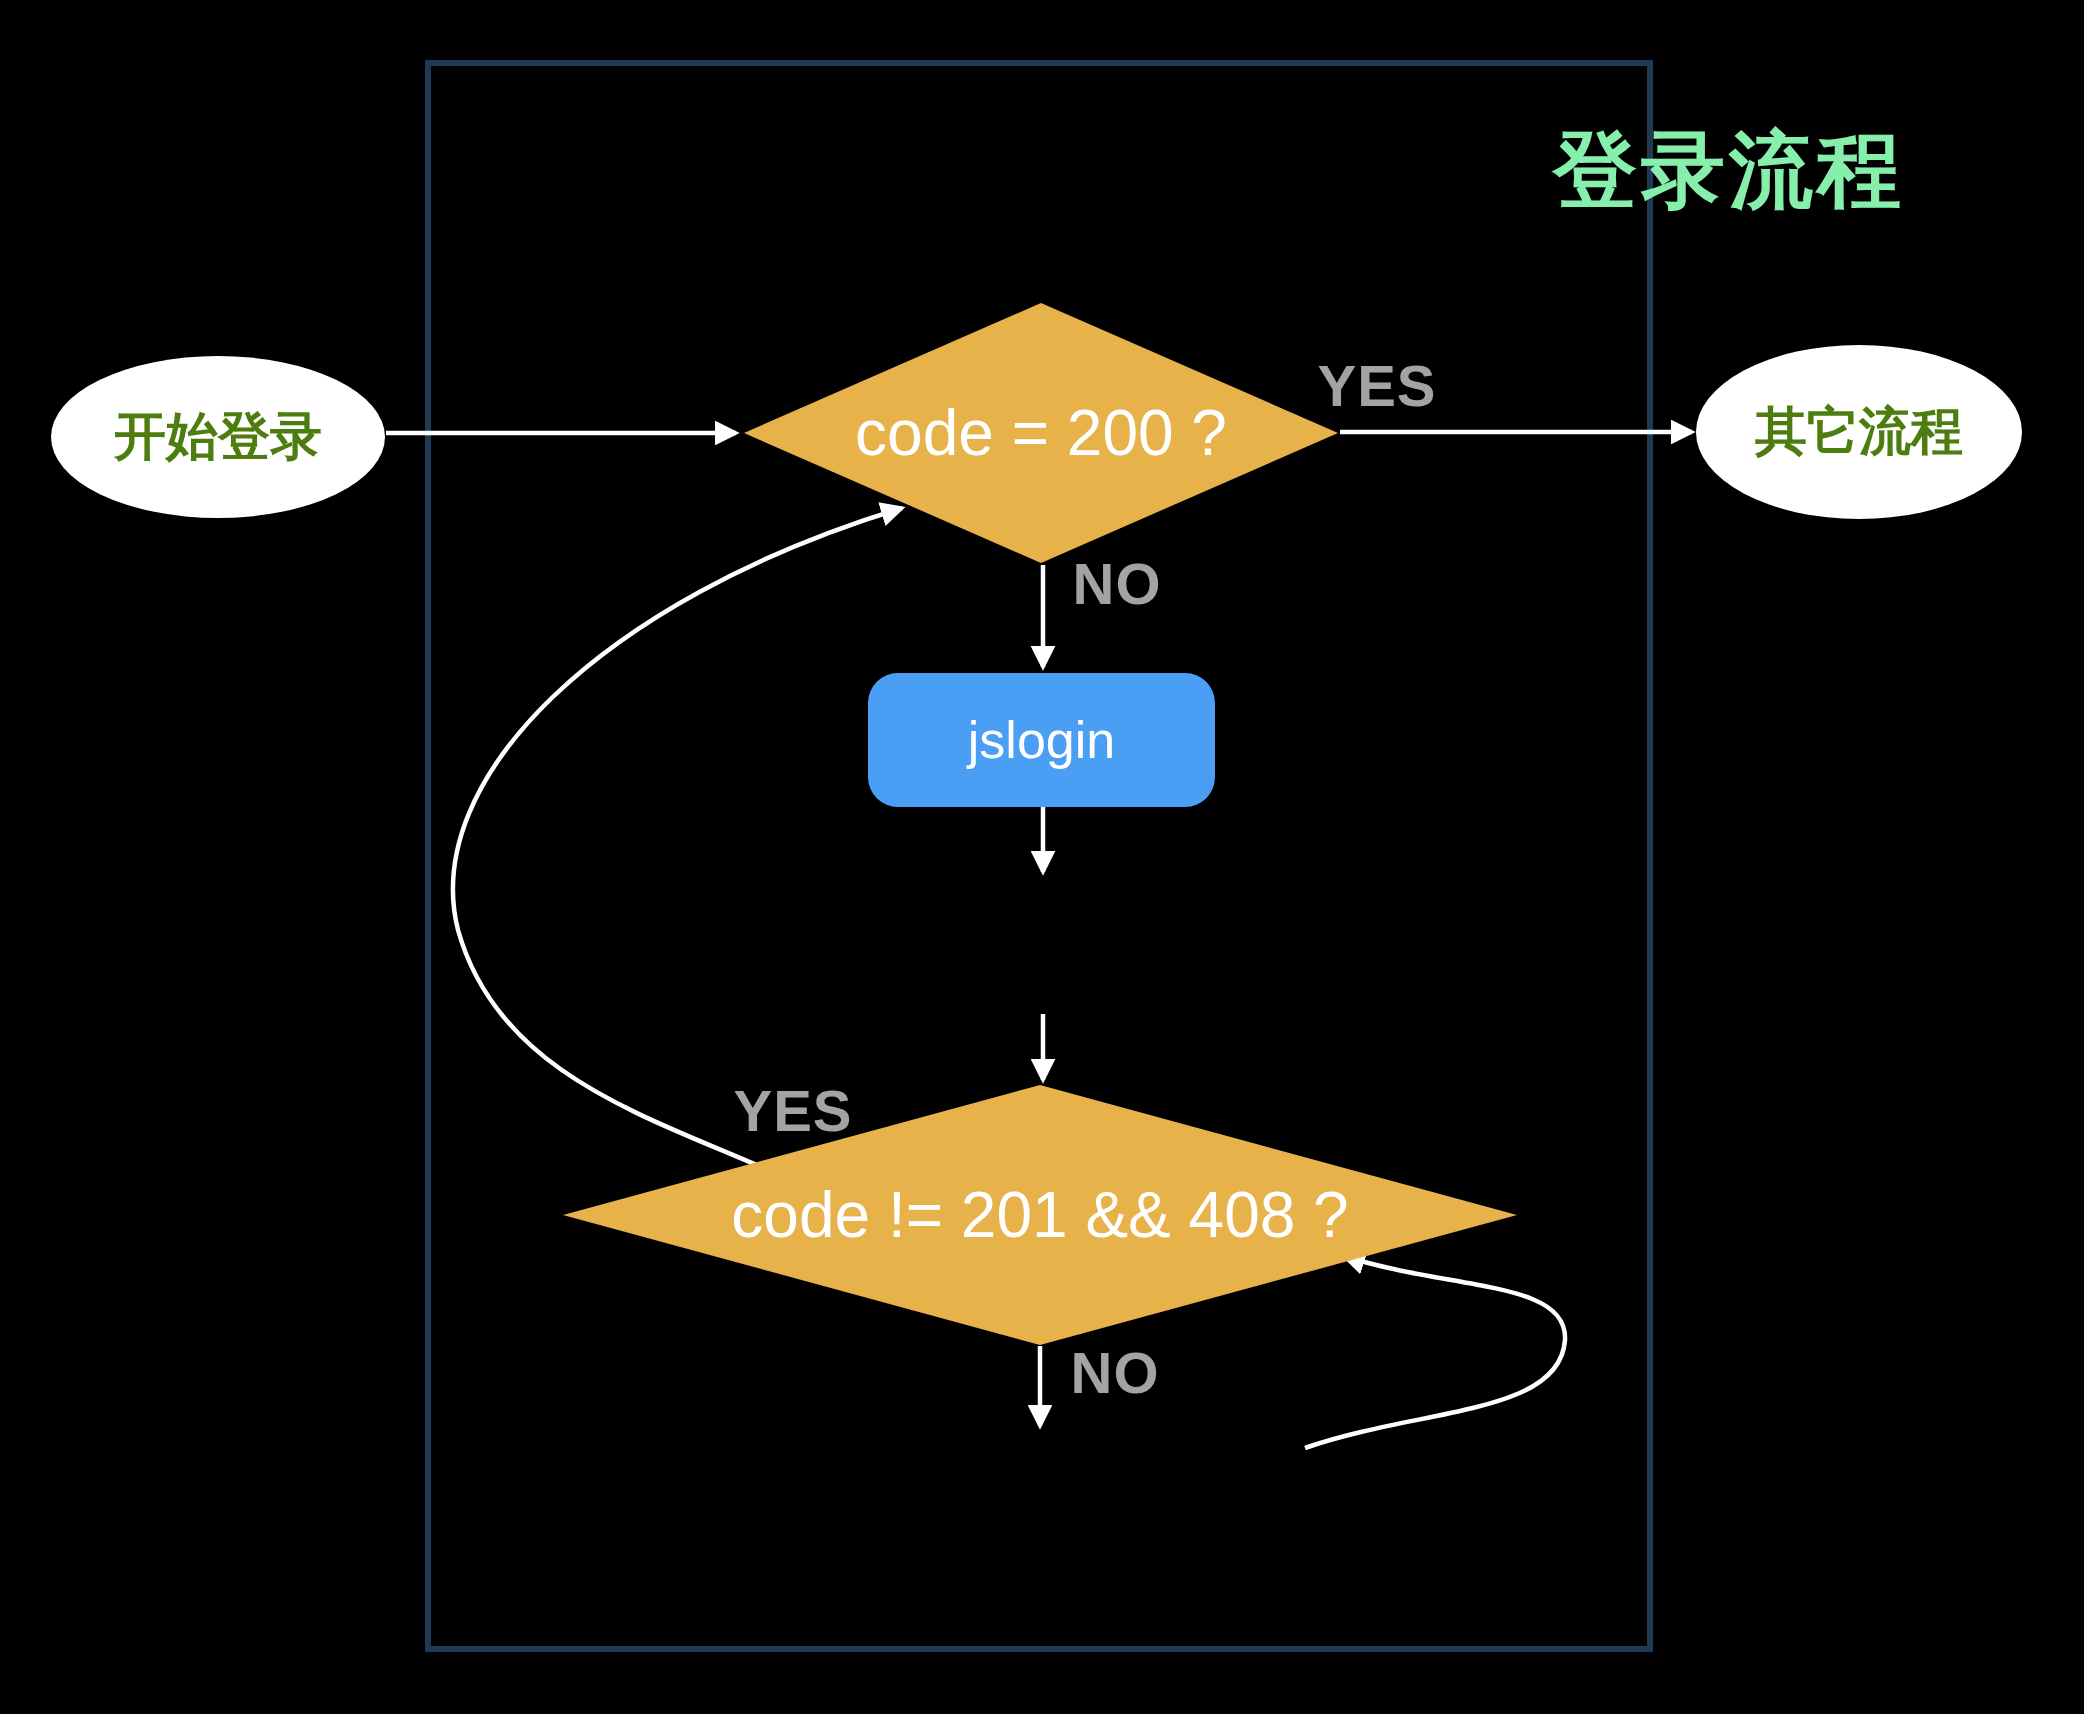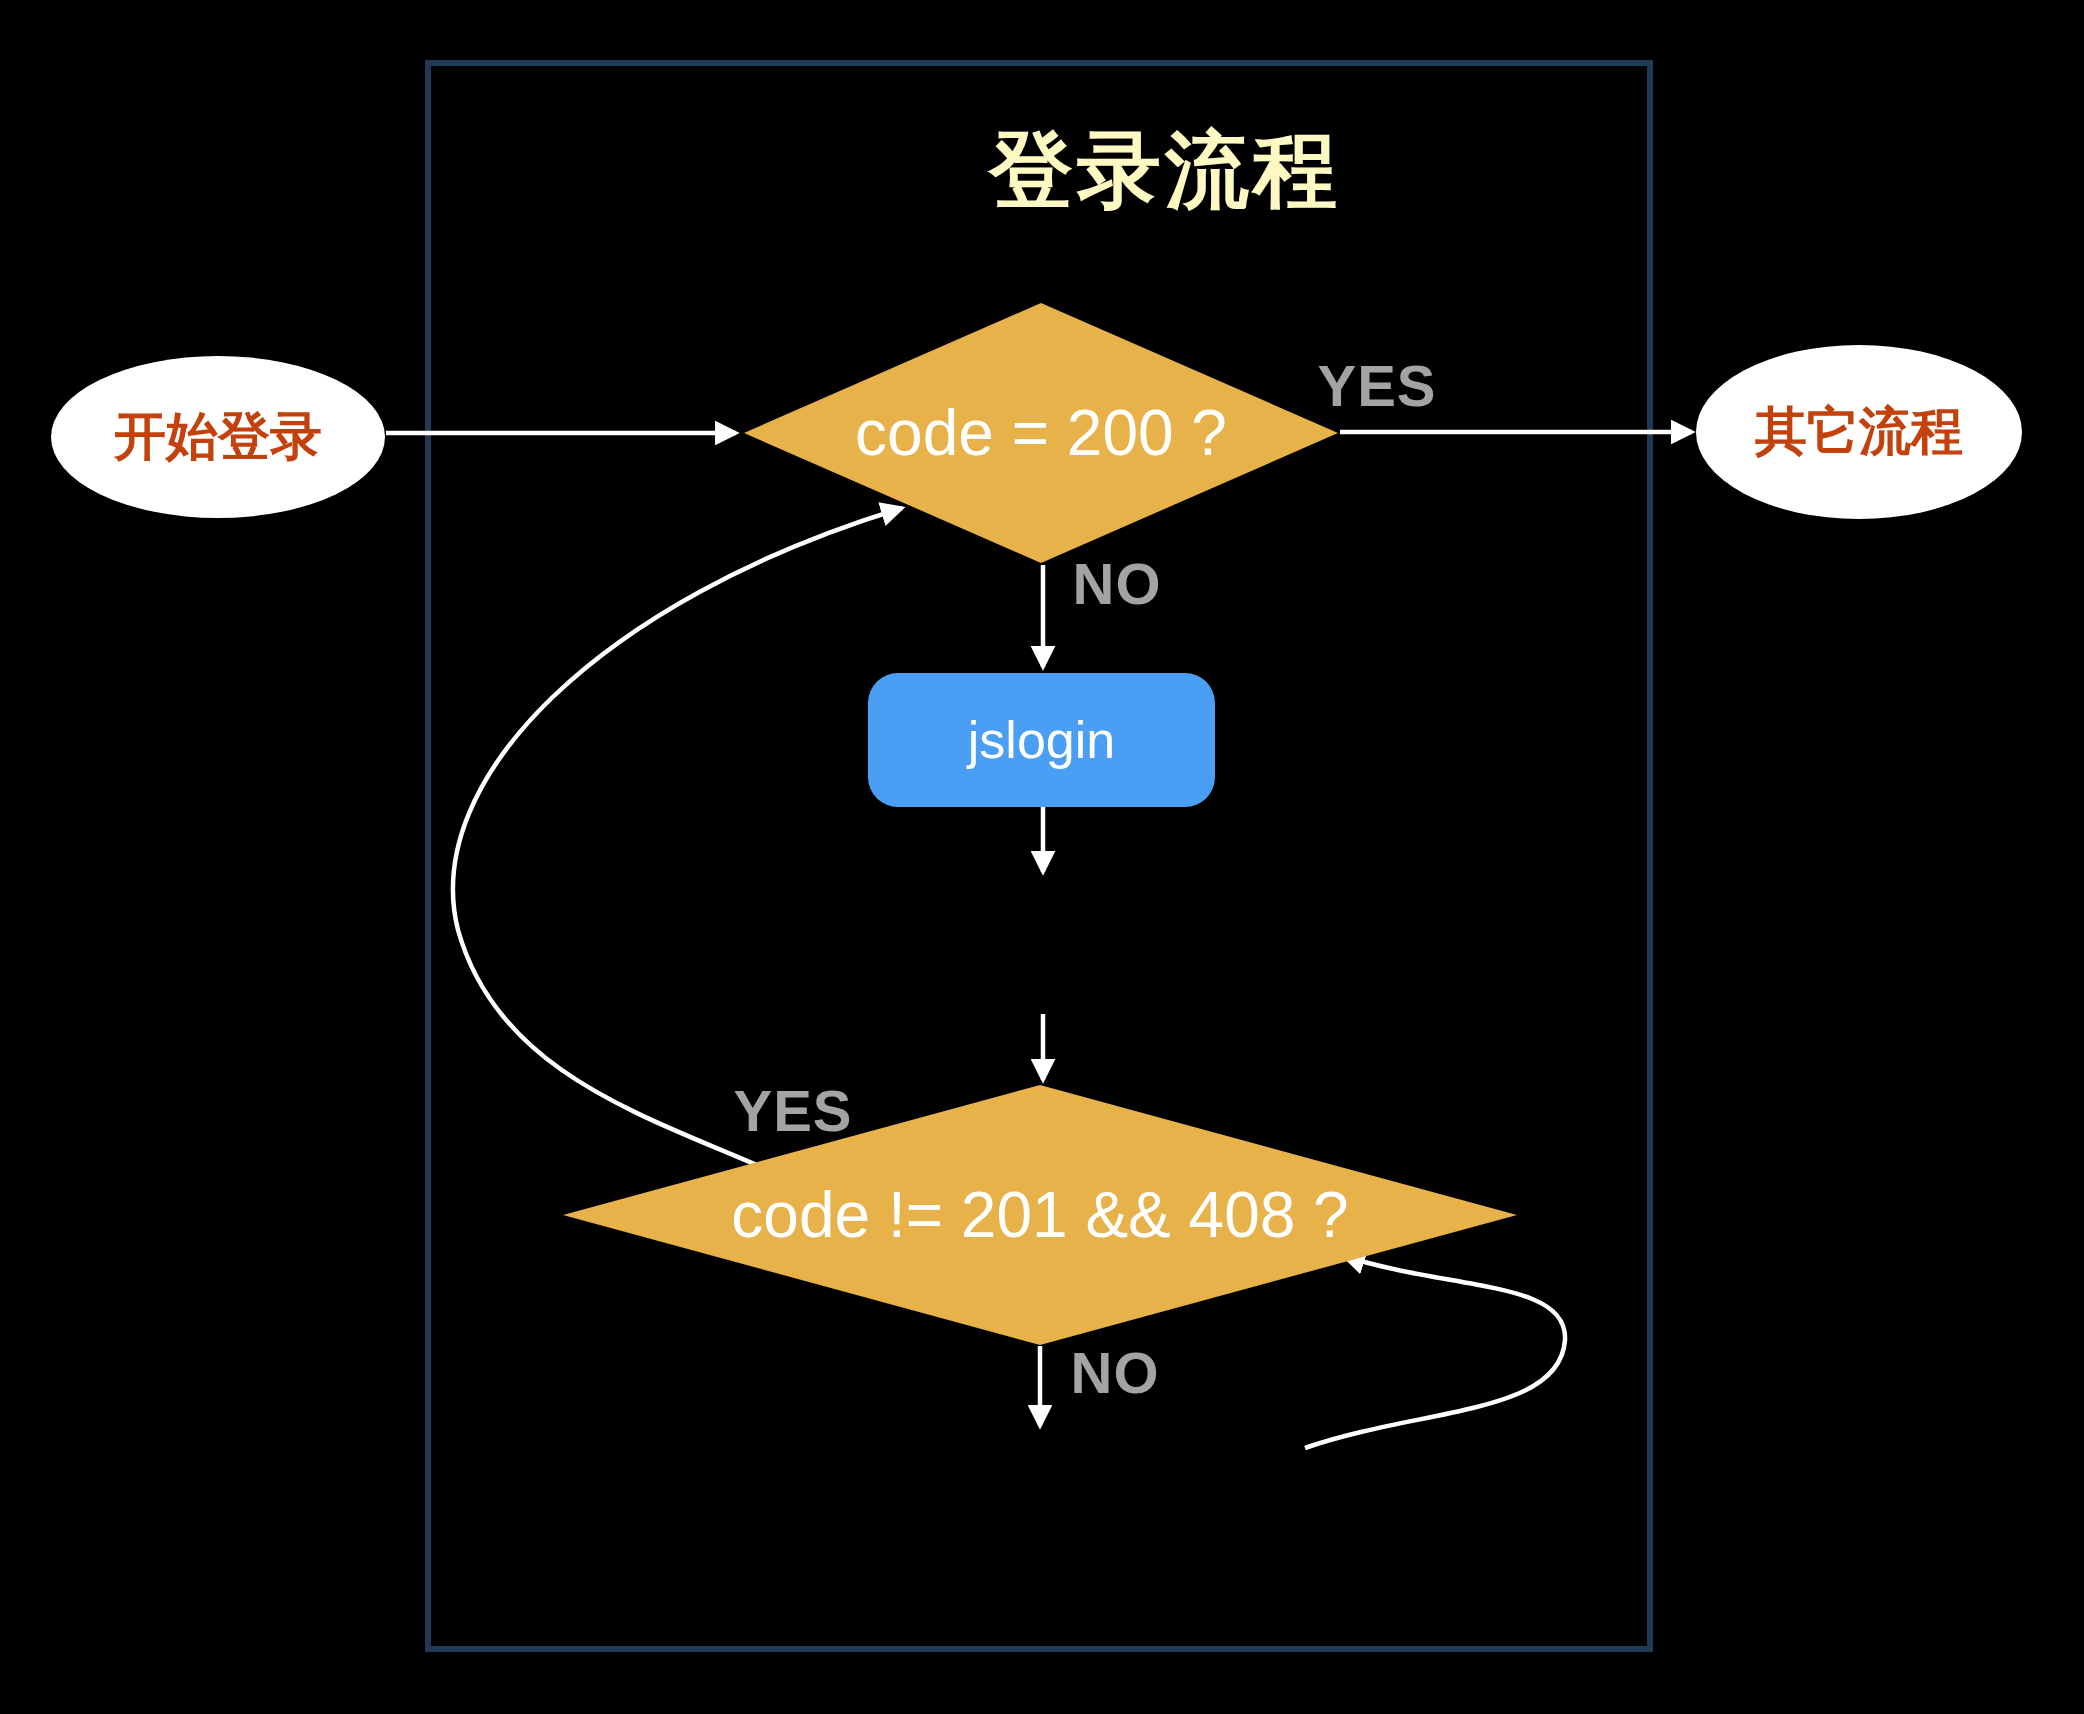--- a/index.html
+++ b/index.html
@@ -29,44 +29,44 @@
     position: absolute;
     left: 0;
     top: 0;
     z-index: 1;
   }
   .diagram-title {
     position: absolute;
     left: 425px;
     top: 128px;
     width: 1480px;
-    text-align: center;
+    text-align: right;
     font-size: 84px;
     line-height: 1;
     font-weight: 700;
-    color: #fef9c3;
+    color: #86efac;
     z-index: 2;
     letter-spacing: 4px;
   }
   .node {
     position: absolute;
     display: flex;
     align-items: center;
     justify-content: center;
     z-index: 2;
     box-sizing: border-box;
   }
   .node-label {
     white-space: pre;
     text-align: center;
   }
   .terminal {
     background: #ffffff;
     border-radius: 50%;
-    color: #c2410c;
+    color: #4d7c0f;
     font-size: 52px;
     font-weight: 600;
   }
   .decision {
     background: #e8b24b;
     clip-path: polygon(50% 0%, 100% 50%, 50% 100%, 0% 50%);
     color: #ffffff;
     font-size: 64px;
     font-weight: 400;
   }

